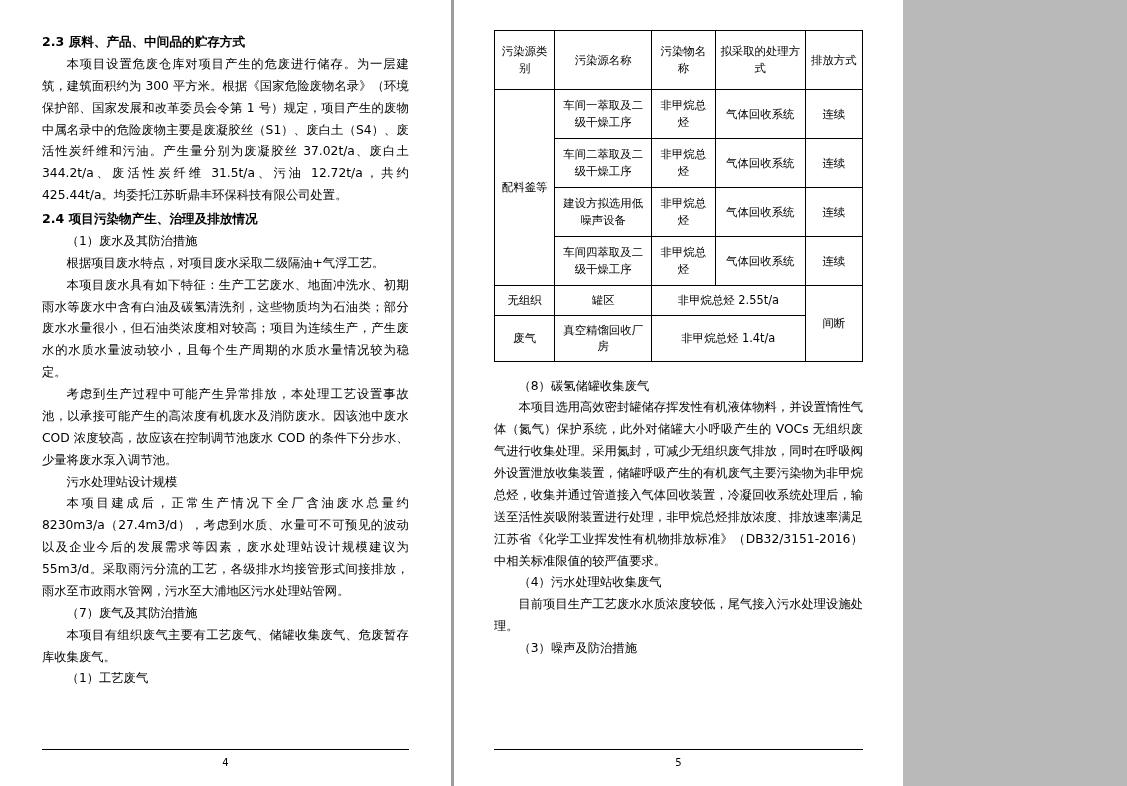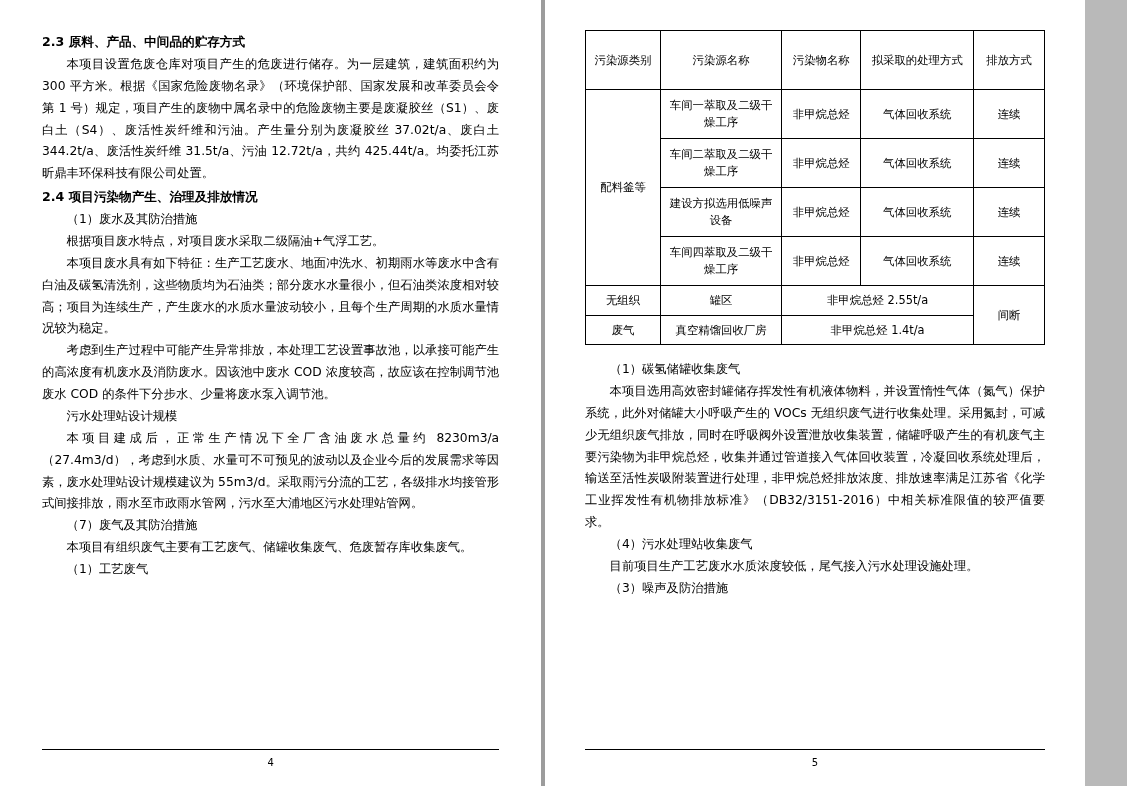--- a/index.html
+++ b/index.html
@@ -8,21 +8,21 @@
     background: #b9b9b9;
   }
   body {
     width: 1127px;
     height: 786px;
     font-family: "DejaVu Sans", "Liberation Sans", sans-serif;
     overflow: hidden;
   }
   .spread {
     position: relative;
-    width: 1085px;
+    width: 903px;
     height: 786px;
     display: flex;
     background: #84cc16;
   }
   .page {
     background: #ffffff;
     position: relative;
     height: 786px;
     box-sizing: border-box;
   }
@@ -183,21 +183,21 @@
             <td rowspan="2">间断</td>
           </tr>
           <tr>
             <td>废气</td>
             <td>真空精馏回收厂房</td>
             <td colspan="2">非甲烷总烃 1.4t/a</td>
           </tr>
         </tbody>
       </table>
 
-      <p class="sub">（1）碳氢储罐收集废气</p>
+      <p class="sub">（8）碳氢储罐收集废气</p>
       <p>本项目选用高效密封罐储存挥发性有机液体物料，并设置惰性气体（氮气）保护系统，此外对储罐大小呼吸产生的 VOCs 无组织废气进行收集处理。采用氮封，可减少无组织废气排放，同时在呼吸阀外设置泄放收集装置，储罐呼吸产生的有机废气主要污染物为非甲烷总烃，收集并通过管道接入气体回收装置，冷凝回收系统处理后，输送至活性炭吸附装置进行处理，非甲烷总烃排放浓度、排放速率满足江苏省《化学工业挥发性有机物排放标准》（DB32/3151-2016）中相关标准限值的较严值要求。</p>
       <p class="sub">（4）污水处理站收集废气</p>
       <p>目前项目生产工艺废水水质浓度较低，尾气接入污水处理设施处理。</p>
       <p class="sub">（3）噪声及防治措施</p>
 
     </div>
     <div class="footer-rule-r"></div>
     <div class="footer">5</div>
   </div>
 

